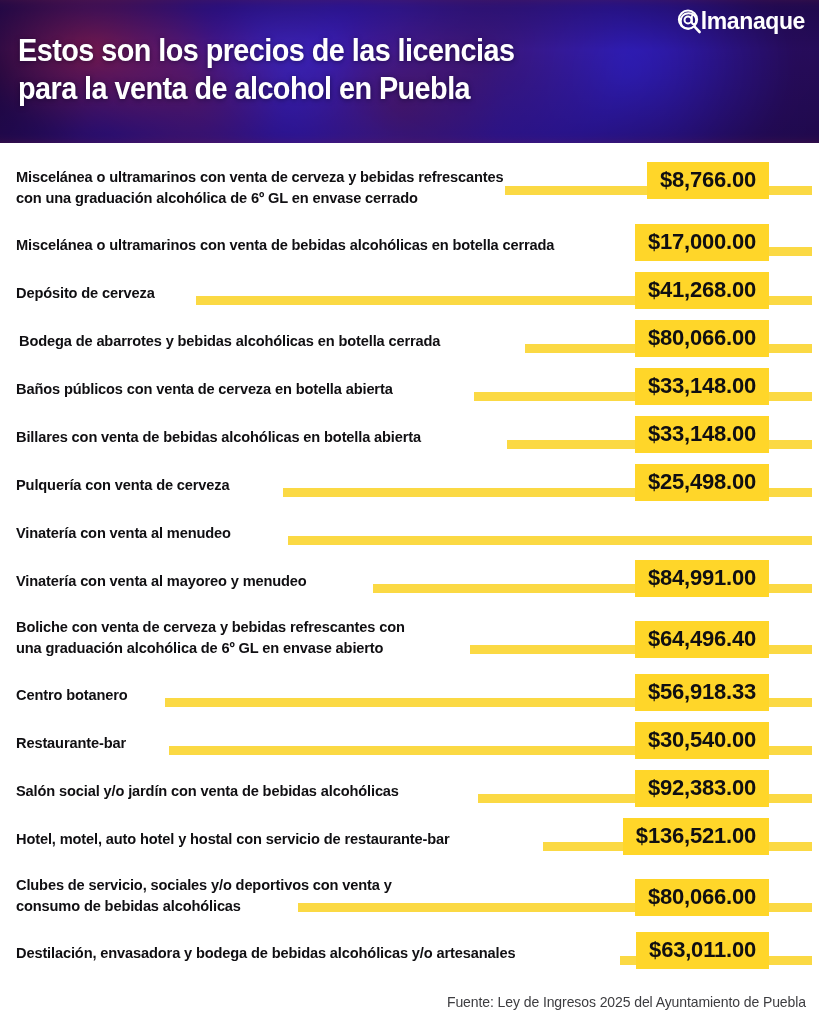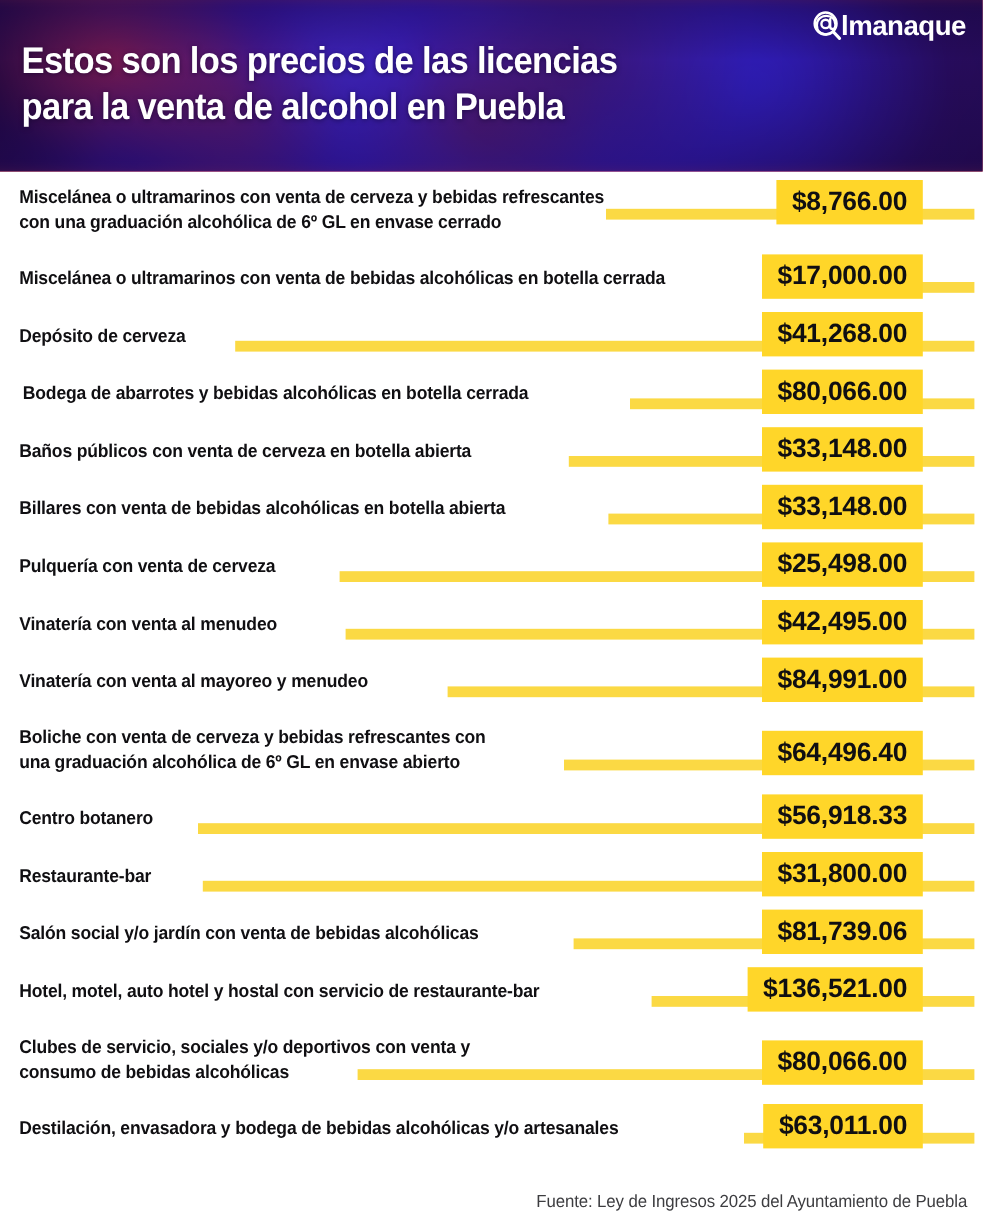--- a/index.html
+++ b/index.html
@@ -87,21 +87,21 @@
     transform: scaleX(0.93);
     transform-origin: left top;
     text-shadow: 0 1px 5px rgba(10,2,38,0.55);
   }
   .header-title .tline { display: block; white-space: nowrap; }
 
   
   .rows {
     position: relative;
     width: 776px;
-    padding-top: 0;
+    padding-top: 12px;
   }
   .row {
     position: relative;
     height: 48px;
   }
   .row.two-line { height: 66px; }
 
   .row-label {
     position: absolute;
     left: 16px;
@@ -215,47 +215,46 @@
         <div class="row-price" style="top: 3px;">$33,148.00</div>
       </div>
       <div class="row">
         <div class="row-label">Pulquería con venta de cerveza</div>
         <div class="row-leader" style="left: 283px; width: 529px; top: 27px;"></div>
         <div class="row-price" style="top: 3px;">$25,498.00</div>
       </div>
       <div class="row">
         <div class="row-label">Vinatería con venta al menudeo</div>
         <div class="row-leader" style="left: 288px; width: 524px; top: 27px;"></div>
-        <div class="row-price" style="top: 3px;">$42,495.00</div>
       </div>
       <div class="row">
         <div class="row-label">Vinatería con venta al mayoreo y menudeo</div>
         <div class="row-leader" style="left: 373px; width: 439px; top: 27px;"></div>
         <div class="row-price" style="top: 3px;">$84,991.00</div>
       </div>
       <div class="row two-line">
         <div class="row-label">Boliche con venta de cerveza y bebidas refrescantes con
 una graduación alcohólica de 6º GL en envase abierto</div>
         <div class="row-leader" style="left: 470px; width: 342px; top: 40px;"></div>
         <div class="row-price" style="top: 16px;">$64,496.40</div>
       </div>
       <div class="row">
         <div class="row-label">Centro botanero</div>
         <div class="row-leader" style="left: 165px; width: 647px; top: 27px;"></div>
         <div class="row-price" style="top: 3px;">$56,918.33</div>
       </div>
       <div class="row">
         <div class="row-label">Restaurante-bar</div>
         <div class="row-leader" style="left: 169px; width: 643px; top: 27px;"></div>
-        <div class="row-price" style="top: 3px;">$31,800.00</div>
+        <div class="row-price" style="top: 3px;">$30,540.00</div>
       </div>
       <div class="row">
         <div class="row-label">Salón social y/o jardín con venta de bebidas alcohólicas</div>
         <div class="row-leader" style="left: 478px; width: 334px; top: 27px;"></div>
-        <div class="row-price" style="top: 3px;">$81,739.06</div>
+        <div class="row-price" style="top: 3px;">$92,383.00</div>
       </div>
       <div class="row">
         <div class="row-label">Hotel, motel, auto hotel y hostal con servicio de restaurante-bar</div>
         <div class="row-leader" style="left: 543px; width: 269px; top: 27px;"></div>
         <div class="row-price" style="top: 3px;">$136,521.00</div>
       </div>
       <div class="row two-line">
         <div class="row-label">Clubes de servicio, sociales y/o deportivos con venta y
 consumo de bebidas alcohólicas</div>
         <div class="row-leader" style="left: 298px; width: 514px; top: 40px;"></div>

